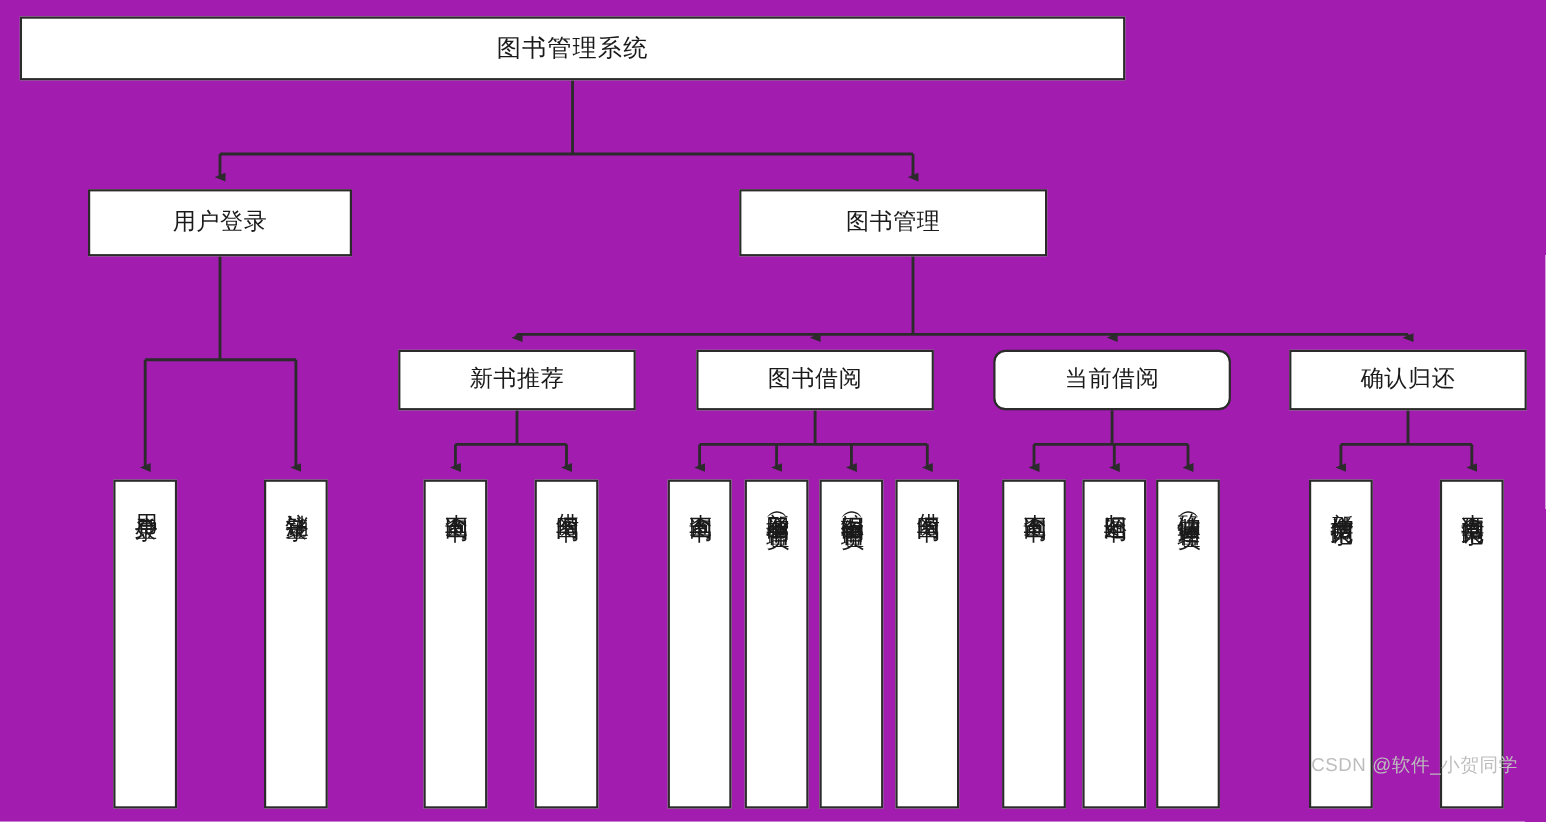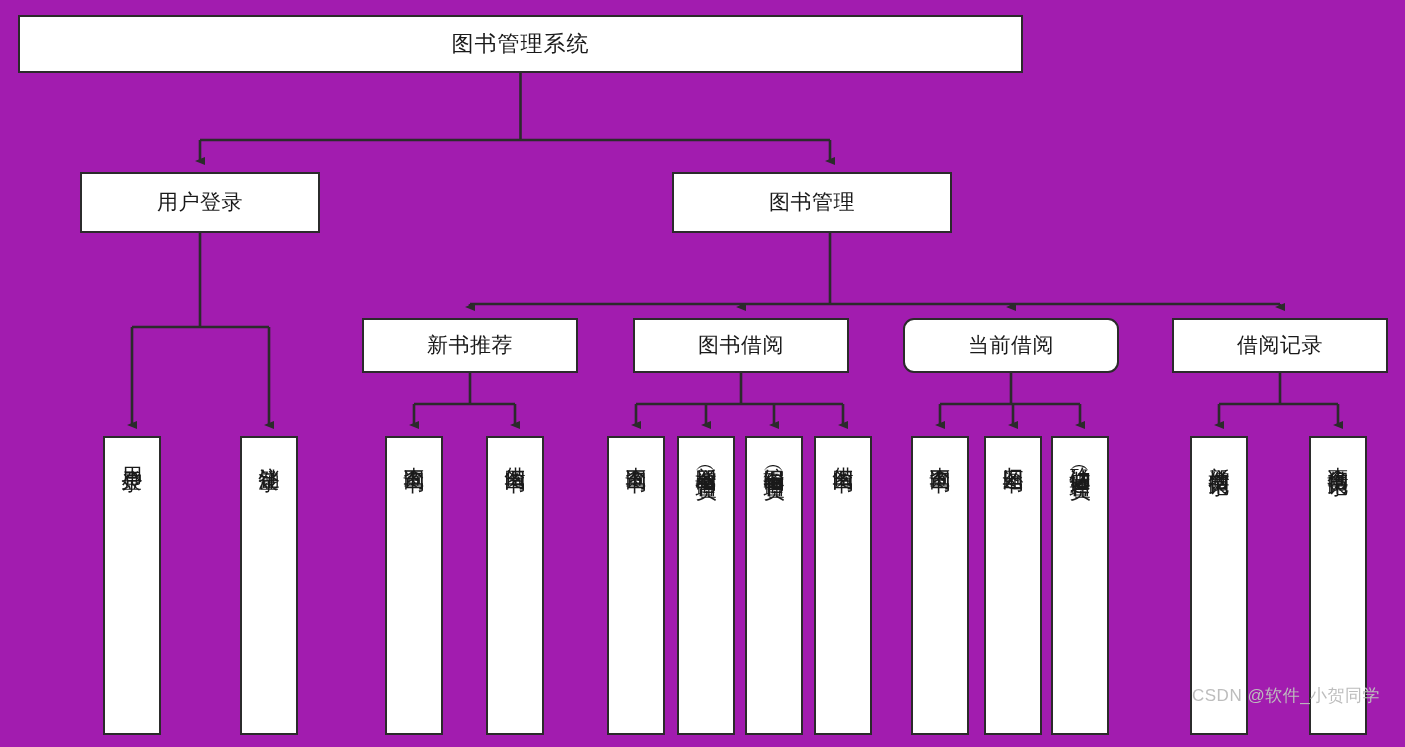--- a/index.html
+++ b/index.html
@@ -130,21 +130,21 @@
       <div class="node level2 horizontal" style="left: 362px; top: 318px; width: 216px; height: 55px;">
         <span class="label">新书推荐</span>
       </div>
       <div class="node level2 horizontal" style="left: 633px; top: 318px; width: 216px; height: 55px;">
         <span class="label">图书借阅</span>
       </div>
       <div class="node level2 horizontal" style="left: 903px; top: 318px; width: 216px; height: 55px; border-radius: 11px;">
         <span class="label">当前借阅</span>
       </div>
       <div class="node level2 horizontal" style="left: 1172px; top: 318px; width: 216px; height: 55px;">
-        <span class="label">借阅记录</span>
+        <span class="label">确认归还</span>
       </div>
       <div class="node leaf vertical" style="left: 103px; top: 436px; width: 58px; height: 299px;">
         <span class="label">用户登录</span>
       </div>
       <div class="node leaf vertical" style="left: 240px; top: 436px; width: 58px; height: 299px;">
         <span class="label">注销登录</span>
       </div>
       <div class="node leaf vertical" style="left: 385px; top: 436px; width: 58px; height: 299px;">
         <span class="label">查询图书</span>
       </div>

